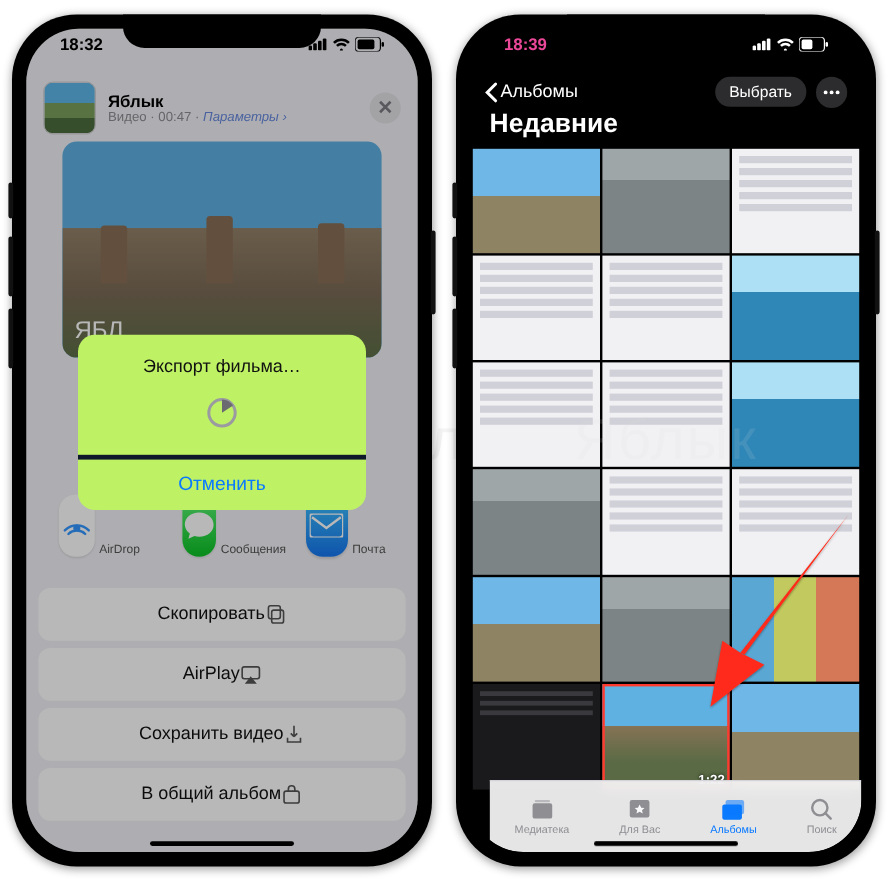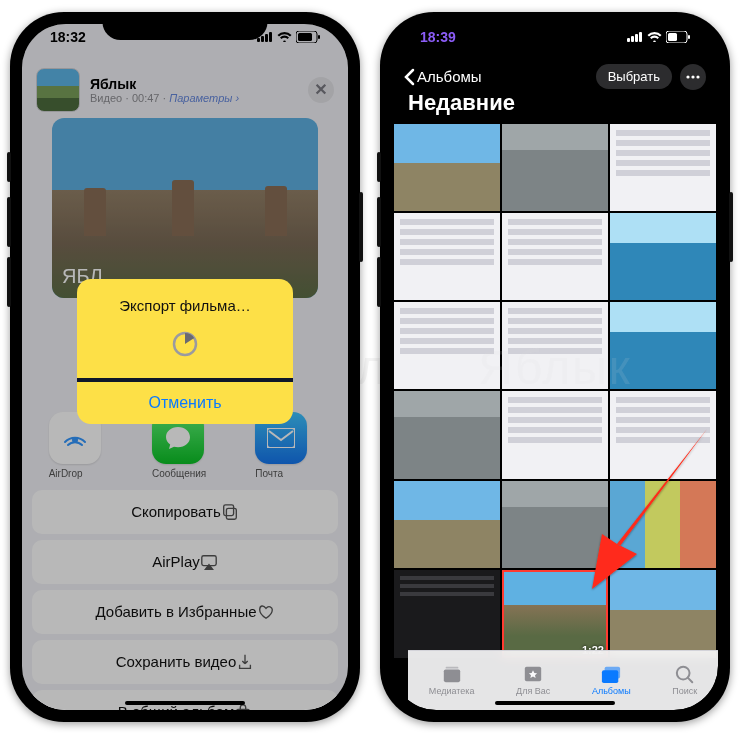--- a/index.html
+++ b/index.html
@@ -8,48 +8,48 @@
   .phone { width: 350px; height: 710px; background: #000; border-radius: 54px; padding: 12px; position: relative; box-shadow: 0 2px 8px rgba(0,0,0,.4); }
   .phone .side-btn { position:absolute; background:#111; border-radius:2px; }
   .btn-right{ right:-3px; top:180px; width:4px; height:70px;}
   .btn-left1{ left:-3px; top:140px; width:4px; height:30px;}
   .btn-left2{ left:-3px; top:185px; width:4px; height:50px;}
   .btn-left3{ left:-3px; top:245px; width:4px; height:50px;}
   .screen { width: 100%; height: 100%; background: #f2f2f7; border-radius: 44px; overflow: hidden; position: relative; }
   .notch { position: absolute; top: 0; left: 50%; transform: translateX(-50%); width: 165px; height: 28px; background: #000; border-radius: 0 0 18px 18px; z-index: 50; }
 
   .status { position: absolute; top: 5px; left: 0; right: 0; display: flex; justify-content: space-between; padding: 0 28px; font-size: 14px; font-weight: 600; z-index: 40; color:#000;}
-  .status.light { color:#8b5cf6; }
+  .status.light { color:#ec4899; }
   .status .icons{ display:flex; gap:4px; align-items:center;}
 
   
   .share-head { position:absolute; top:34px; left:0; right:0; padding:10px 14px; display:flex; align-items:center; gap:10px;}
   .share-thumb{ width:44px; height:44px; border-radius:8px; background:linear-gradient(180deg,#5eb6e8 40%,#7aa05a 40%,#7aa05a 70%,#4d6c3e 70%); border:1px solid #d0d0d5;}
   .share-title{ font-size:14px; font-weight:600; }
   .share-sub{ font-size:11px; color:#8e8e93; }
   .share-sub .link{ color:#6688dd;font-style:italic; }
   .share-close{ margin-left:auto; width:26px; height:26px; border-radius:13px; background:#e2e2e7; display:flex; align-items:center; justify-content:center; color:#7a7a82; font-weight:600;}
 
   .big-preview{ position:absolute; top:94px; left:30px; right:30px; height:180px; border-radius:12px; overflow:hidden; background:#5fb1e2;}
   .castle{ position:absolute; bottom:0; left:0; right:0; height:60%; background:linear-gradient(180deg, #948168 0%, #7a6a56 50%, #5e6f47 100%);}
   .tower{ position:absolute; bottom:34%; width:22px; background:#8a6e56; border-radius:3px 3px 0 0;}
   .tower.t1{left:12%; height:48px;} .tower.t2{left:45%; height:56px;} .tower.t3{left:80%; height:50px;}
   .badge{ position:absolute; left:10px; bottom:10px; color:#fff; font-weight:400; font-size:20px;}
 
   .app-row{ position:absolute; top:388px; left:0; right:0; display:flex; justify-content:space-around; padding:0 8px;}
-  .app{ display:flex; flex-direction:column; align-items:flex-start; gap:4px; width:66px;}
+  .app{ display:flex; flex-direction:row; align-items:flex-end; gap:4px; width:66px;}
   .app .ico{ width:52px; height:52px; border-radius:14px; background:#fff; box-shadow:0 1px 2px rgba(0,0,0,.12); display:flex; align-items:center; justify-content:center; font-size:22px;}
   .app .lbl{ font-size:10px; color:#555;}
 
   .actions{ position:absolute; top:466px; left:10px; right:10px;}
   .action{ background:#fff; border-radius:10px; padding:13px 14px; display:flex; justify-content:center; align-items:center; font-size:15px; color:#111; margin-bottom:6px;}
   .action svg, .action .act-ico{ color:#555; width:18px; height:18px;}
 
   .dim{ position:absolute; inset:0; background:rgba(0,0,0,.28); z-index:30;}
-  .modal{ position:absolute; z-index:35; top:255px; left:50%; transform:translateX(-50%); width:216px; background:#fde047; border-radius:14px; overflow:hidden; text-align:center;}
+  .modal{ position:absolute; z-index:35; top:255px; left:50%; transform:translateX(-50%); width:240px; background:#bef264; border-radius:14px; overflow:hidden; text-align:center;}
   .modal .m-title{ padding:18px 10px 6px; font-size:15px; font-weight:500; color:#111;}
   .modal .m-spin{ padding:10px 0 16px;}
   .modal .m-cancel{ border-top:4px solid #0f172a; color:#0a7aff; font-size:16px; padding:12px 15px;}
 
   
   .screen.dark { background:#000; }
   .ph-head{ position:absolute; top:34px; left:0; right:0; display:flex; align-items:center; padding:6px 12px; }
   .ph-back{ color:#fff; font-size:15px; display:flex; align-items:center; gap:2px;}
   .ph-pill{ margin-left:auto; background:#2c2c2e; color:#fff; border-radius:14px; font-size:13px; padding:5px 12px;}
   .ph-more{ margin-left:8px; width:26px; height:26px; border-radius:13px; background:#2c2c2e; color:#fff; display:flex; align-items:center; justify-content:center; font-size:14px;}
@@ -168,26 +168,20 @@
           </svg>
         </div>
       <div class="action">
           <span>AirPlay</span>
           <svg viewBox="0 0 20 20" fill="none" stroke="currentColor" stroke-width="1.5">
             <rect x="2" y="3" width="16" height="11" rx="2"></rect>
             <path d="M10 13l4 5H6z" fill="currentColor"></path>
           </svg>
         </div>
       <div class="action">
-          <span>Добавить в Избранные</span>
-          <svg viewBox="0 0 20 20" fill="none" stroke="currentColor" stroke-width="1.5">
-            <path d="M10 17s-7-4.5-7-9.5S7 2 10 6c3-4 7-1 7 1.5 0 5-7 9.5-7 9.5z"></path>
-          </svg>
-        </div>
-      <div class="action">
           <span>Сохранить видео</span>
           <svg viewBox="0 0 20 20" fill="none" stroke="currentColor" stroke-width="1.5">
             <path d="M10 2v10m0 0l-3-3m3 3l3-3M4 13v4h12v-4"></path>
           </svg>
         </div>
       <div class="action">
           <span>В общий альбом</span>
           <svg viewBox="0 0 20 20" fill="none" stroke="currentColor" stroke-width="1.5">
             <rect x="3" y="7" width="14" height="11" rx="2"></rect>
             <path d="M7 7V5a3 3 0 016 0v2"></path>

